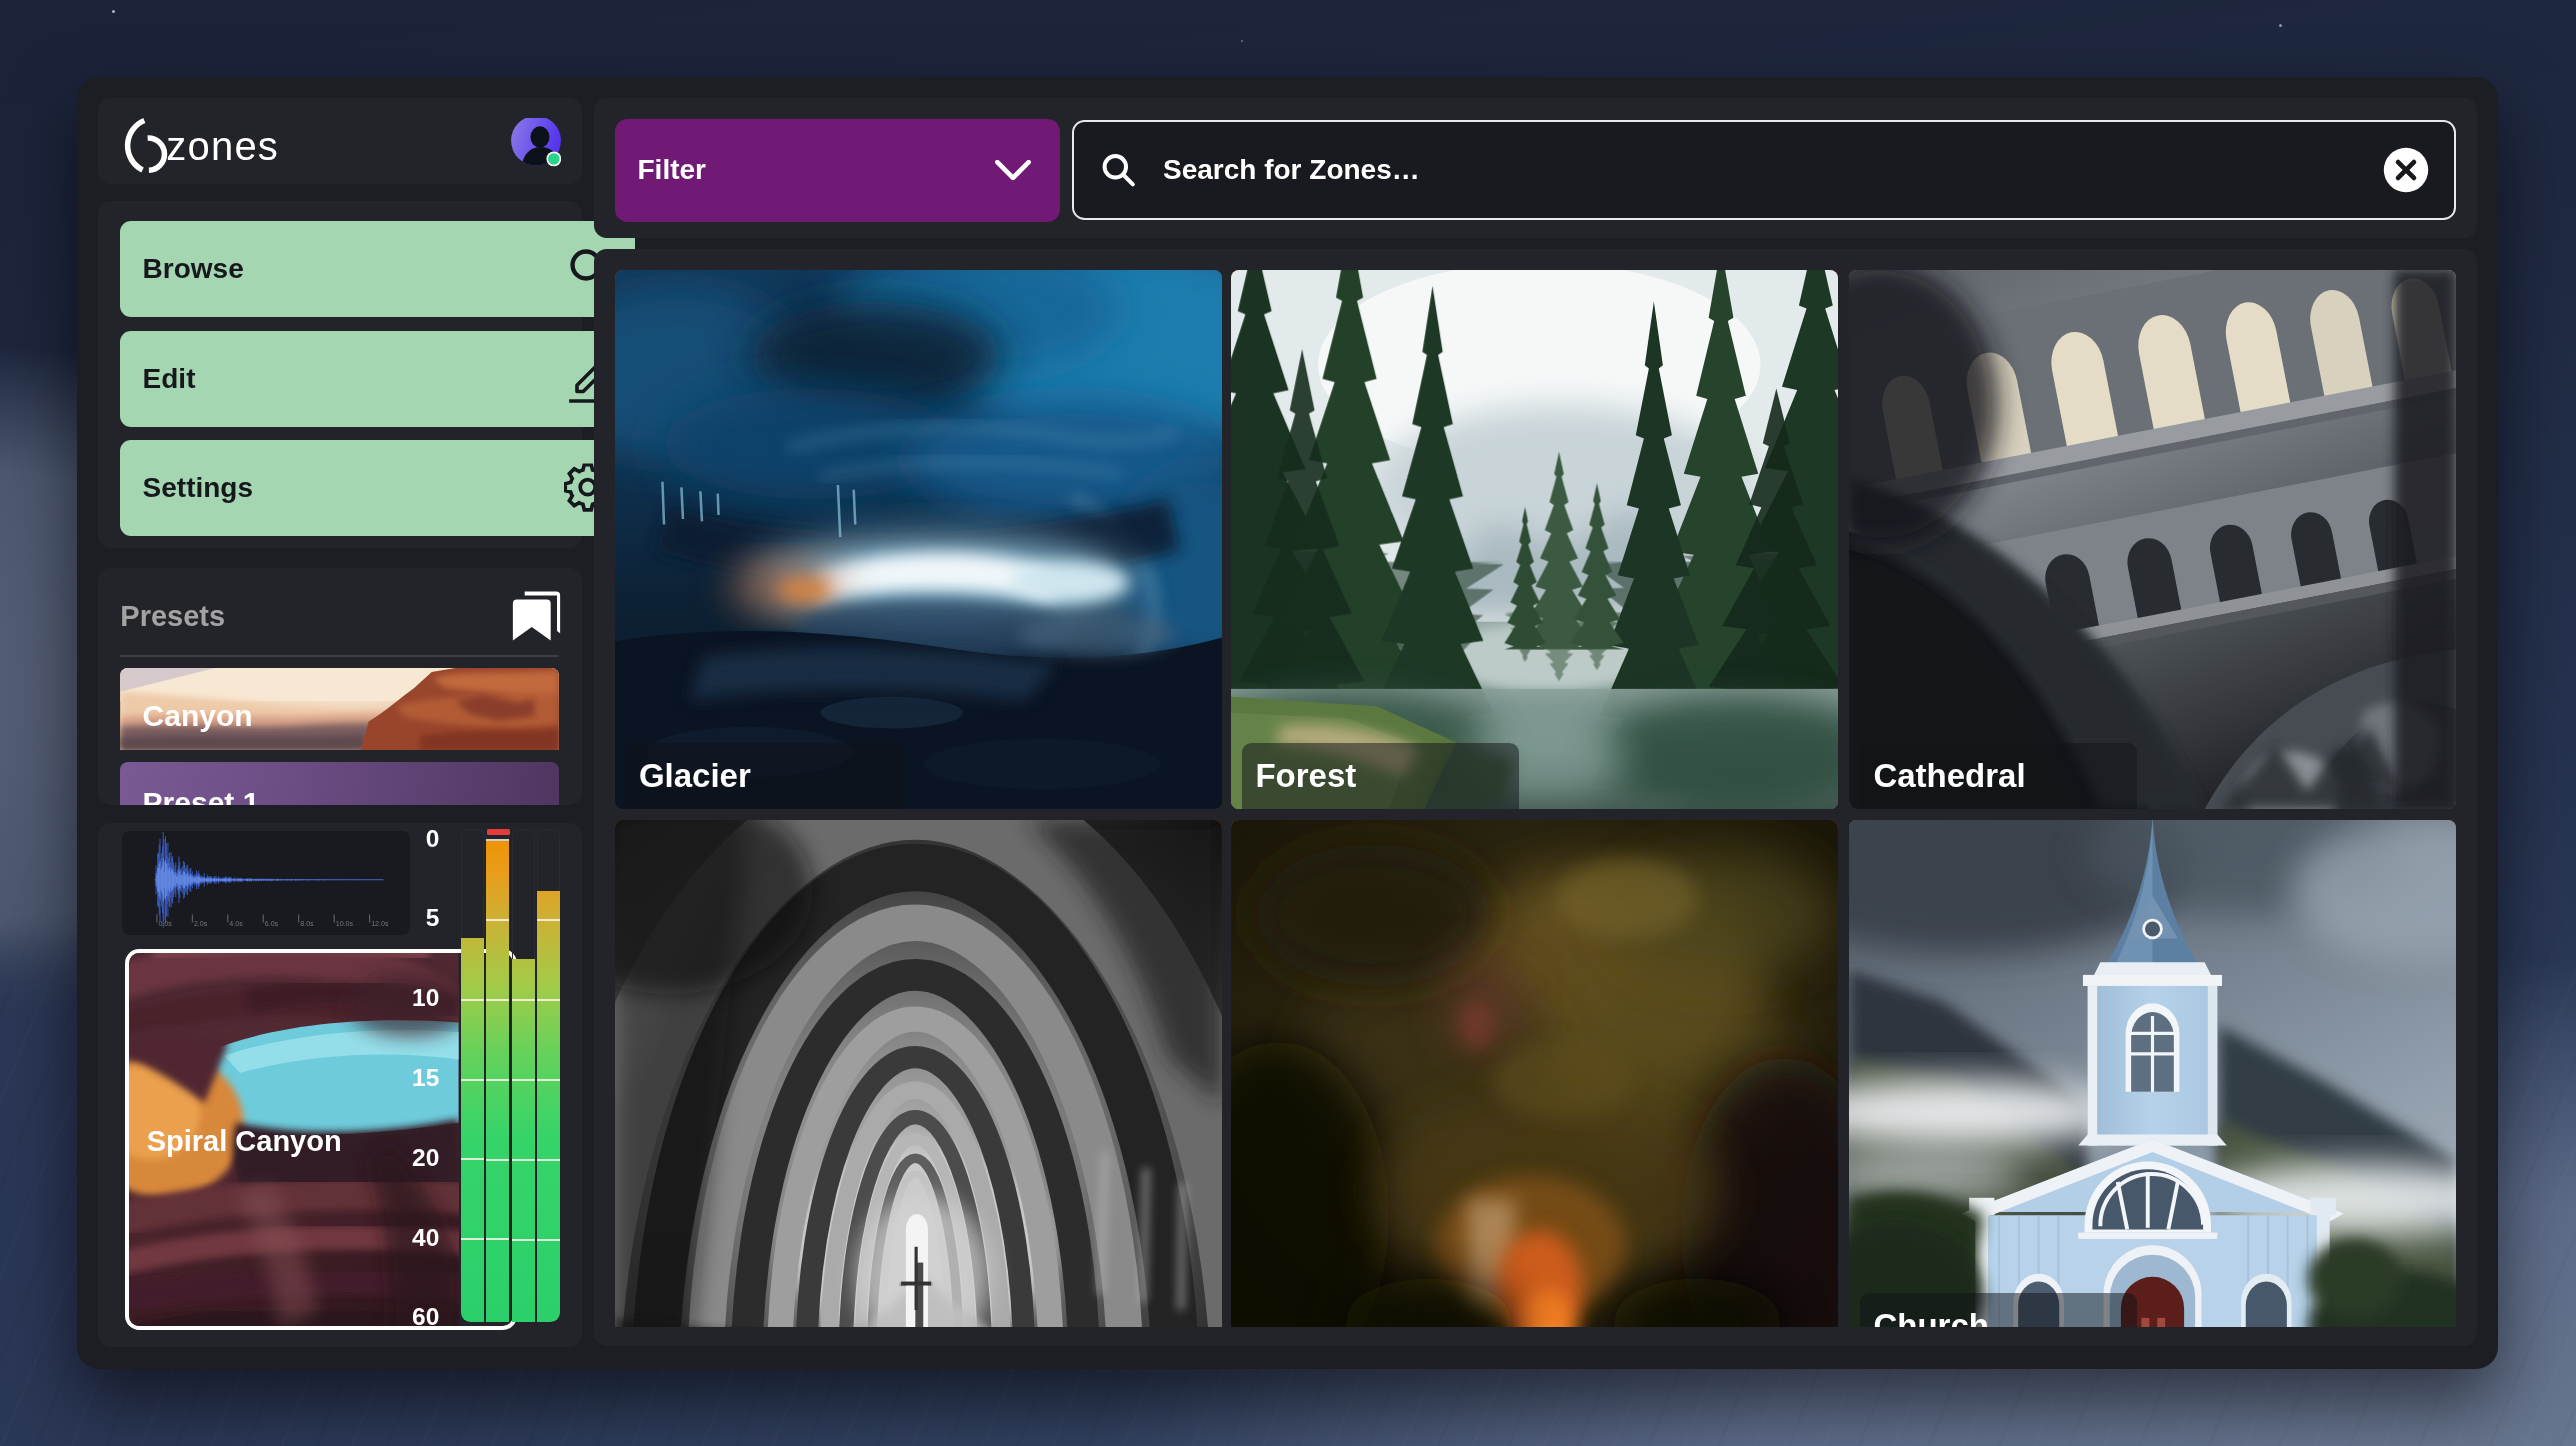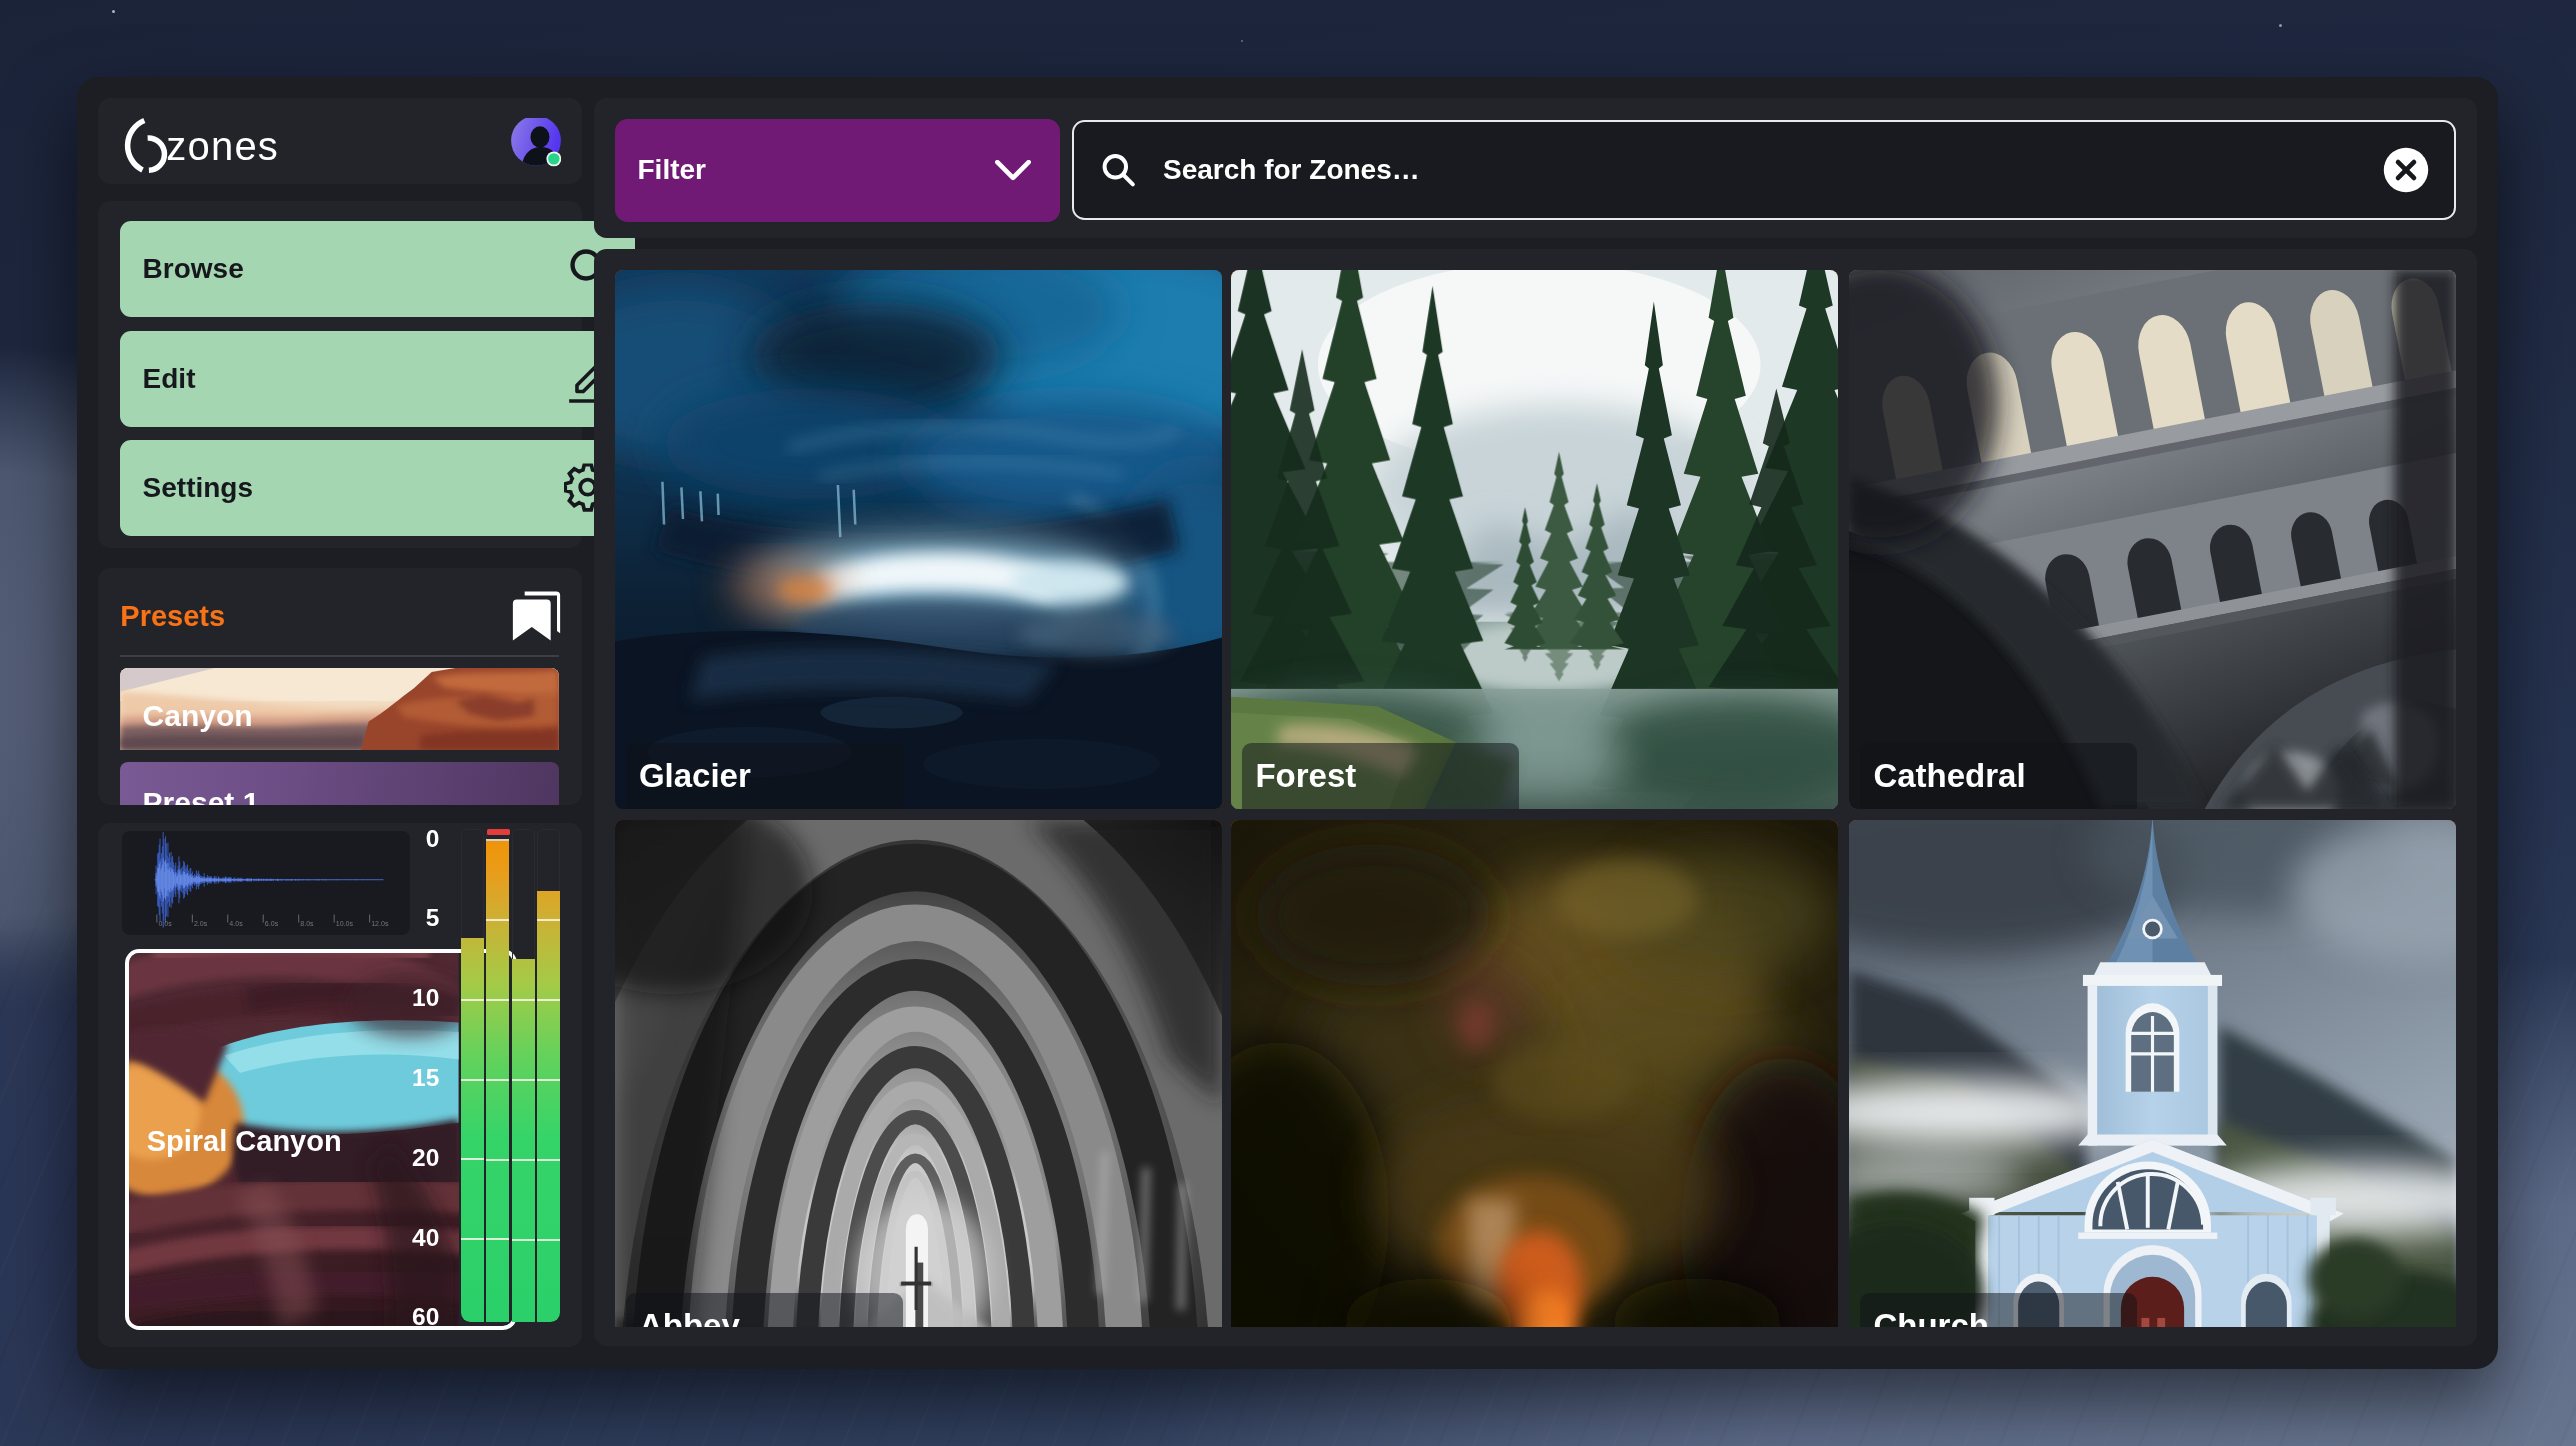--- a/index.html
+++ b/index.html
@@ -36,21 +36,21 @@
   #p-grid   { left:517px; top:172px; width:1883px; height:1097px; }
   
   .logoglyph { position:absolute; left:0; top:0; }
   .logotext { position:absolute; left:68px; top:28.4px; line-height:40px; font-size:40px; color:#fff; letter-spacing:1.2px; }
   .avatar { position:absolute; left:413px; top:20.5px; width:50px; height:50px; }
   
   .navbtn { position:absolute; left:21.3px; width:515px; height:96px; background:#a5d6b2; border-radius:11px; color:#17181d; }
   .navbtn .t { position:absolute; left:23px; top:50%; transform:translateY(-50%); font-size:28px; font-weight:bold; }
   .navbtn svg { position:absolute; right:21.3px; top:50%; transform:translateY(-50%); }
   
-  .presets-title { position:absolute; left:22px; top:32px; font-size:29px; font-weight:bold; color:#f97316; }
+  .presets-title { position:absolute; left:22px; top:32px; font-size:29px; font-weight:bold; color:#a3a3a3; }
   .divider { position:absolute; left:22px; top:87px; width:439px; height:1.6px; background:#3e3f45; }
   .ptile { position:absolute; left:21.3px; width:439px; border-radius:8px; overflow:hidden; }
   .ptile .pt { position:absolute; left:23px; top:50%; transform:translateY(-50%); font-size:30px; font-weight:bold; color:#fff; z-index:3; }
   #tile-canyon { top:100px; height:96px; }
   #tile-preset1 { top:194px; height:82px; background:linear-gradient(100deg,#7a5a94 0%, #6b4c83 40%, #5a3f6e 75%, #4e3660 100%); }
   
   .filter { position:absolute; left:20.5px; top:20.5px; width:445px; height:103px; background:#701a75; border-radius:12.6px; }
   .filter .t { position:absolute; left:23px; top:50%; transform:translateY(-50%); font-size:28px; font-weight:bold; color:#fff; }
   .searchbox { position:absolute; left:478px; top:21.3px; width:1384px; height:100px; background:#191a1f; border:2.4px solid #e9e9eb; border-radius:12.6px; }
   .searchbox .t { position:absolute; left:89px; top:50%; transform:translateY(-50%); font-size:28px; font-weight:bold; color:#fff; }
@@ -517,23 +517,20 @@
             </g>
      <path d="M0,0 L170,0 L95,682 L0,682 Z" fill="#0a0a0a" opacity=".45" filter="url(#ab1)"></path>
      <ellipse cx="70" cy="90" rx="180" ry="130" fill="#0e0e0e" opacity=".6" filter="url(#ab1)"></ellipse>
      <ellipse cx="390" cy="575" rx="85" ry="100" fill="#d4d4d4" opacity=".7" filter="url(#ab1)"></ellipse>
      <path d="M290,682 L390,575 L505,682 Z" fill="#bdbdbd" opacity=".7" filter="url(#ab2)"></path>
      <path d="M368,655 L368,520 C368,492 396,492 396,520 L396,655 Z" fill="#f4f4f4"></path>
      <path d="M380,655 L380,560 L390,560 L390,655 Z" fill="#4a4a4a"></path>
      <rect x="379" y="540" width="4" height="80" fill="#333"></rect>
      <rect x="362" y="584" width="38" height="5" fill="#333"></rect>
           </svg>
-        <div class="glabel">
-            <span class="t">Abbey</span>
-          </div>
         </div>
       <div class="gtile" style="left:637px;top:571px;">
           <svg class="art" width="607" height="539" id="art-tree" viewBox="0 0 768 682">
             <defs>
               <filter id="tb1" x="-40%" y="-40%" width="180%" height="180%">
                 <feGaussianBlur stdDeviation="28"></feGaussianBlur>
               </filter>
               <filter id="tb2" x="-40%" y="-40%" width="180%" height="180%">
                 <feGaussianBlur stdDeviation="12"></feGaussianBlur>
               </filter>

